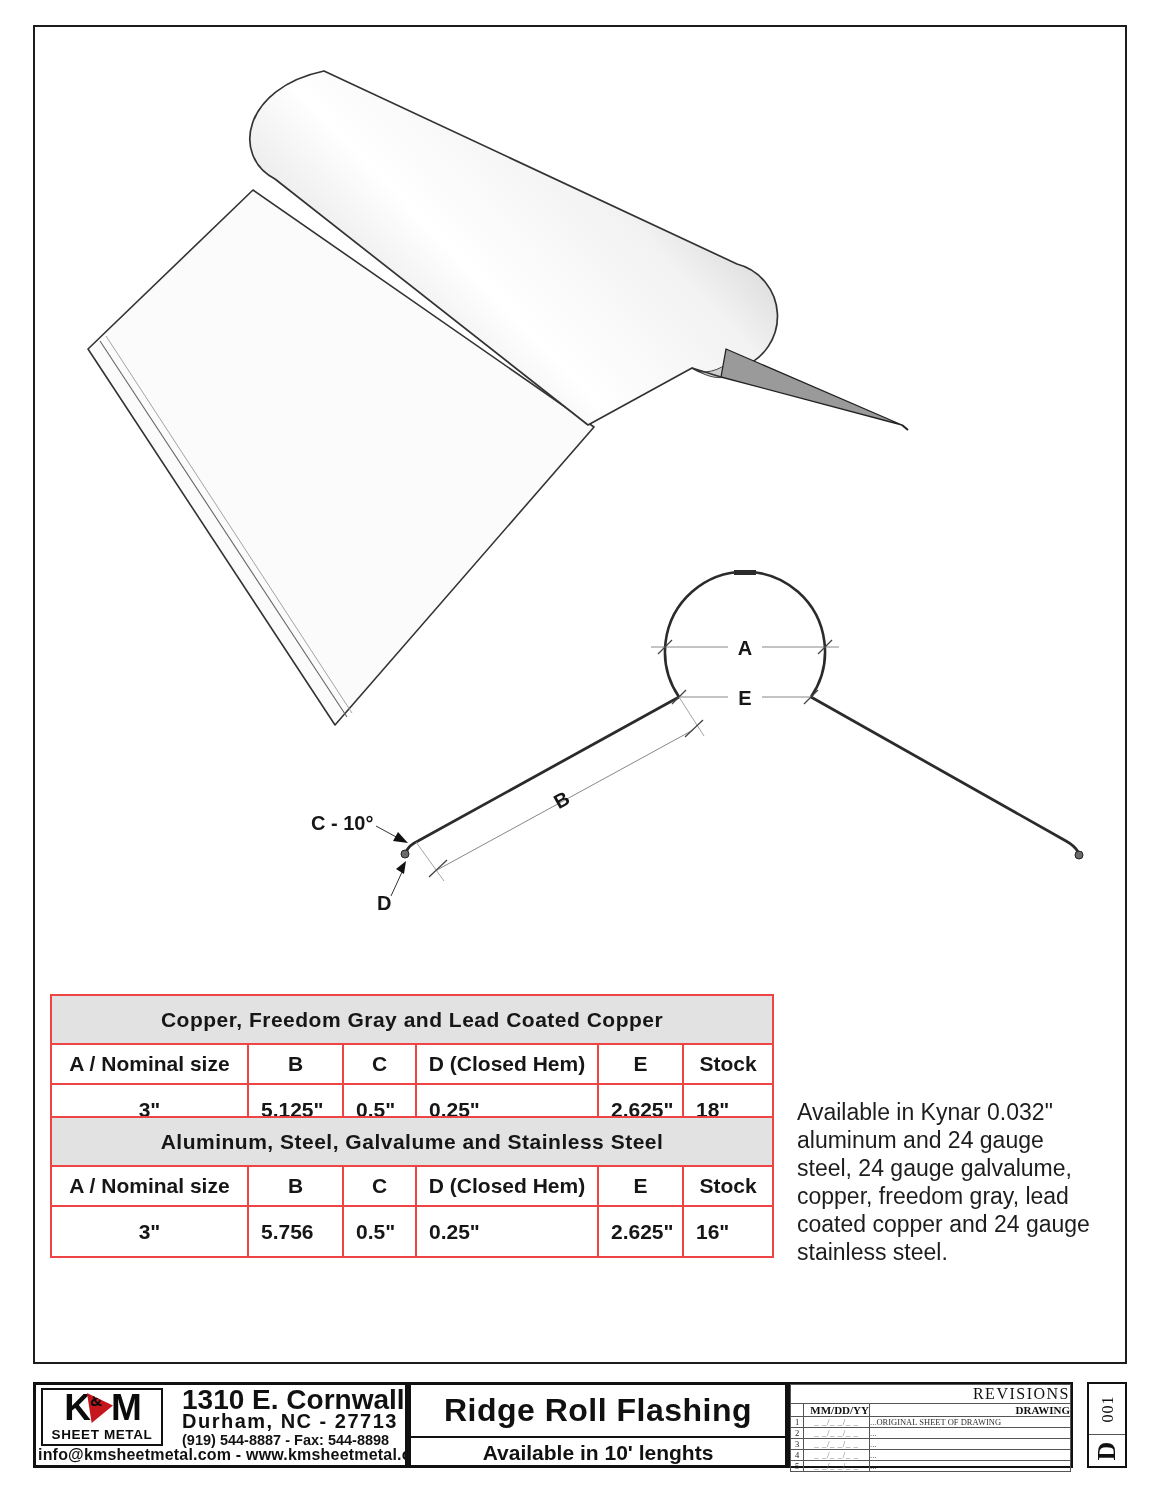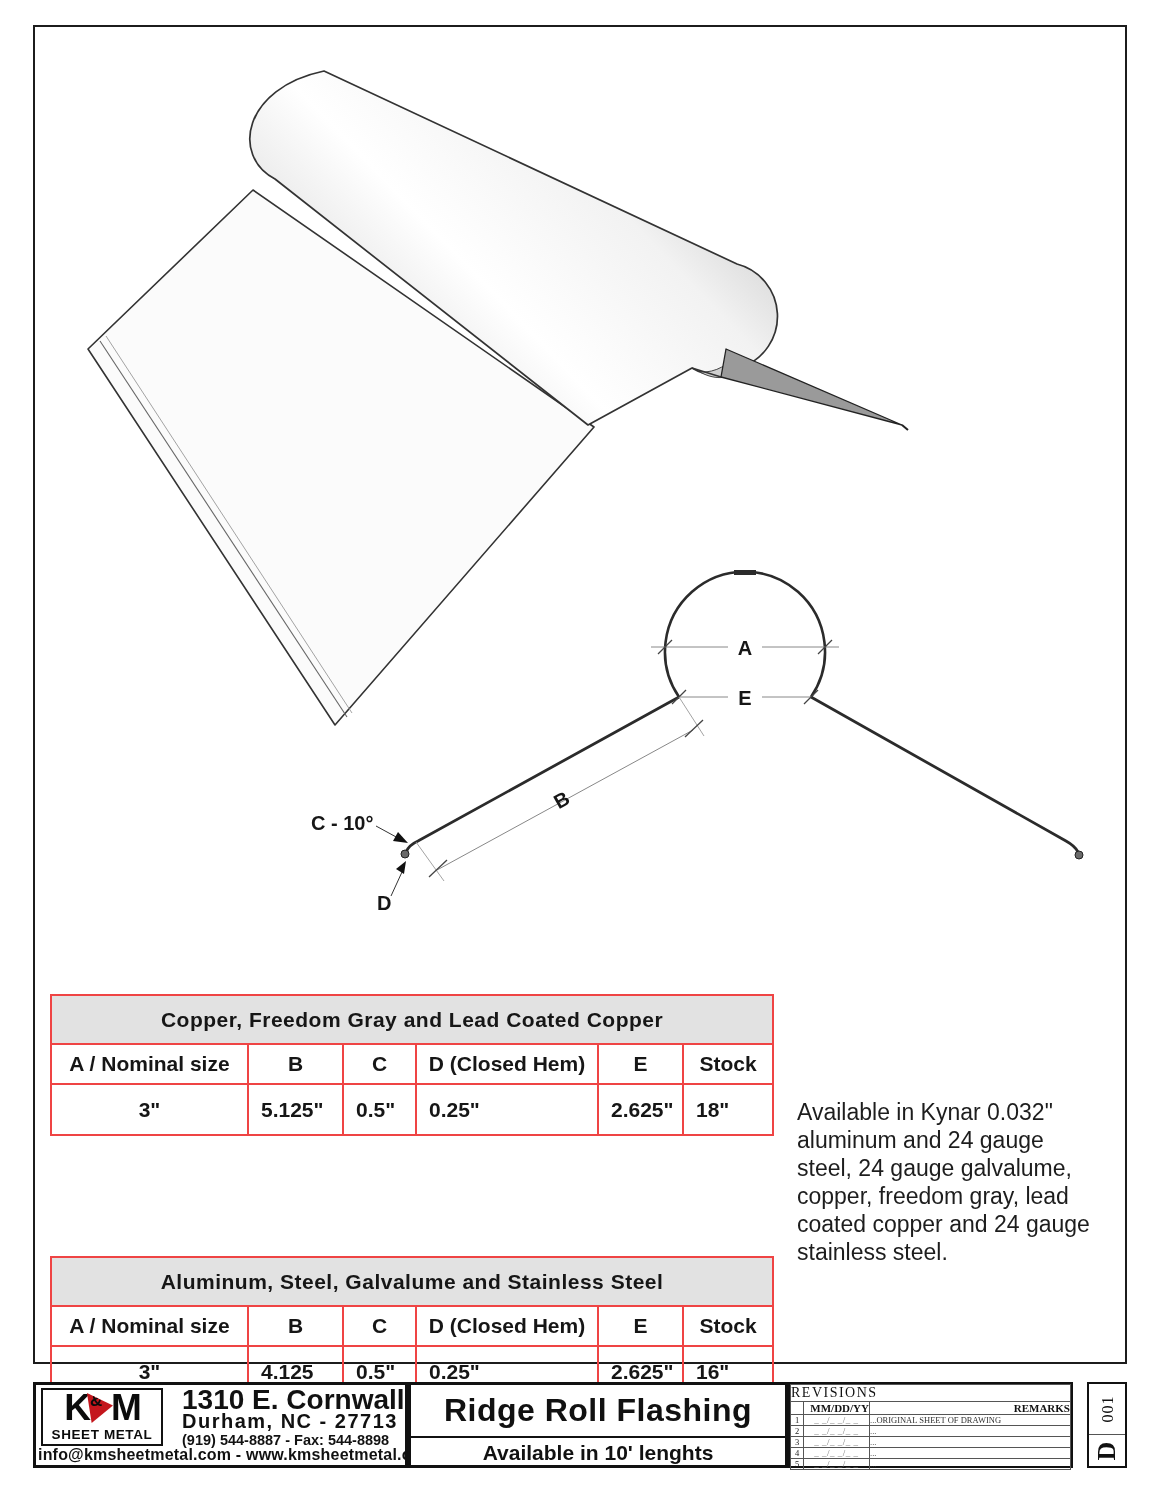--- a/index.html
+++ b/index.html
@@ -13,21 +13,21 @@
   .dim-table{position:absolute;left:50px;width:722px;border-collapse:collapse;
         table-layout:fixed;font-family:"Liberation Sans",sans-serif;}
   .dim-table td,.dim-table th{border:2px solid #ef4444;padding:0;font-weight:700;
         font-size:21px;color:#161616;}
   .dim-table .t-title{background:#e2e2e2;height:47px;text-align:center;letter-spacing:.5px;}
   .dim-table .t-head{height:40px;text-align:center;}
   .dim-table .t-data{height:51px;}
   .dim-table .t-data .c0{text-align:center;}
   .dim-table .t-data td:not(.c0){text-align:left;padding-left:12px;}
   #table1{top:994px;}
-  #table2{top:1256px;}
+  #table2{top:1116px;}
 
   .avail-note{position:absolute;left:797px;top:1098px;width:308px;
         font-size:23px;line-height:28px;color:#1d1d1d;}
 
   
   .f-box{position:absolute;border:3px solid #111;background:#fff;box-sizing:border-box;}
   #f-left{left:33px;top:1382px;width:375px;height:86px;}
   #f-title{left:408px;top:1382px;width:380px;height:86px;}
   #f-rev{left:788px;top:1382px;width:285px;height:86px;border-width:2px;}
   #f-sheet{left:1087px;top:1382px;width:40px;height:86px;}
@@ -48,21 +48,21 @@
         font-weight:600;letter-spacing:.2px;white-space:nowrap;}
 
   #f-title .title-main{height:51px;display:flex;align-items:center;justify-content:center;
         border-bottom:2px solid #111;font-size:32px;font-weight:700;letter-spacing:.5px;}
   #f-title .title-sub{height:29px;display:flex;align-items:center;justify-content:center;
         font-size:21px;font-weight:700;}
 
   .rev-table{width:100%;height:100%;border-collapse:collapse;table-layout:fixed;
         font-family:"Liberation Serif",serif;}
   .rev-table td{border:1px solid #555;padding:0;overflow:hidden;white-space:nowrap;}
-  .rev-title{font-size:14px;letter-spacing:1.5px;text-align:left;font-weight:400;height:15px;}
+  .rev-title{font-size:16px;letter-spacing:1.5px;text-align:right;font-weight:400;height:15px;}
   .rev-head{font-size:11px;font-weight:700;text-align:right;height:12px;}
   .rev-row{height:11px;}
   .rev-no{font-size:8.5px;text-align:center;color:#222;}
   .rev-date{font-size:9px;text-align:center;color:#777;letter-spacing:.5px;}
   .rev-remark{font-size:8.5px;text-align:left;padding-left:3px;color:#333;}
 
   #f-sheet{display:flex;flex-direction:column;border-width:2.5px;}
   .sheet-num{height:50px;border-bottom:1.5px solid #555;display:flex;align-items:center;
         justify-content:center;}
   .sheet-size{flex:1;display:flex;align-items:center;justify-content:center;}
@@ -199,21 +199,21 @@
     <tr class="t-head">
       <td>A / Nominal size</td>
       <td>B</td>
       <td>C</td>
       <td>D (Closed Hem)</td>
       <td>E</td>
       <td>Stock</td>
     </tr>
     <tr class="t-data">
       <td class="c0">3"</td>
-      <td>4.125</td>
+      <td>5.756</td>
       <td>0.5"</td>
       <td>0.25"</td>
       <td>2.625"</td>
       <td>16"</td>
     </tr>
     </tbody>
   </table>
 
   <div class="avail-note">Available in Kynar 0.032" aluminum and 24 gauge steel, 24 gauge galvalume, copper, freedom gray, lead coated copper and 24 gauge stainless steel.</div>
 
@@ -248,21 +248,21 @@
           <col style="width:66px">
           <col>
         </colgroup>
       <tbody>
       <tr>
             <td class="rev-title" colspan="3">REVISIONS</td>
           </tr>
       <tr class="rev-head">
         <td></td>
         <td>MM/DD/YY</td>
-        <td>REMARKS</td>
+        <td>DRAWING</td>
       </tr>
       <tr class="rev-row">
         <td class="rev-no">1</td>
         <td class="rev-date">_ _/_ _/_ _</td>
         <td class="rev-remark">...ORIGINAL SHEET OF DRAWING</td>
       </tr>
       <tr class="rev-row">
         <td class="rev-no">2</td>
         <td class="rev-date">_ _/_ _/_ _</td>
         <td class="rev-remark">...</td>

